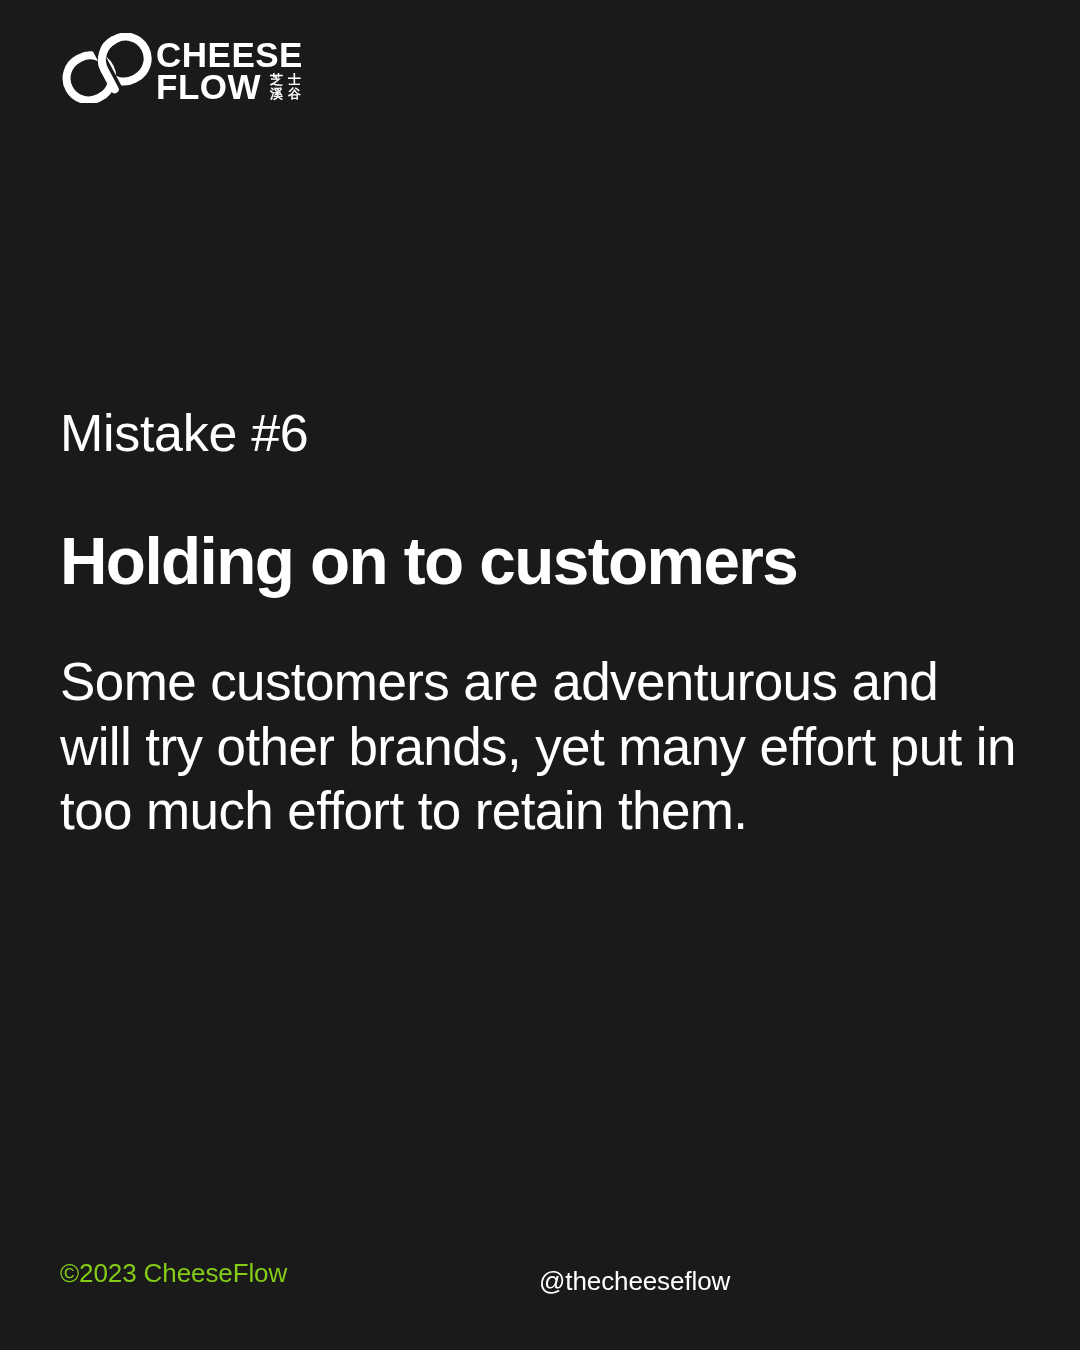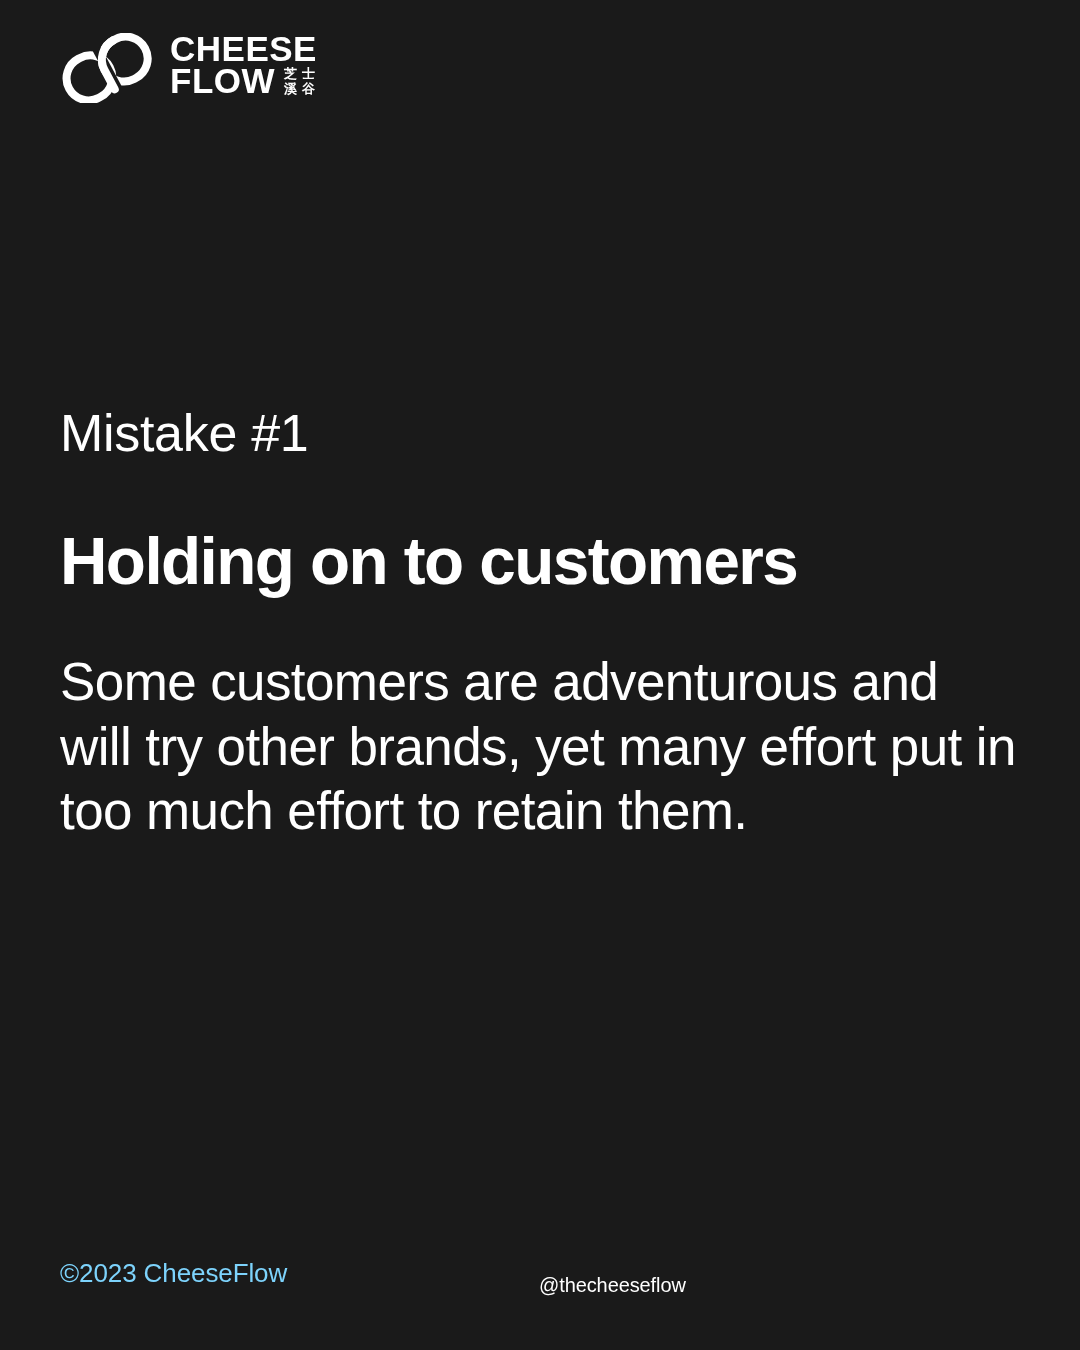--- a/index.html
+++ b/index.html
@@ -23,22 +23,21 @@
     inset: 0;
     background: #1a1a1a;
   }
 
   
   .brand {
     position: absolute;
     left: 60px;
     top: 33px;
     display: flex;
-    align-items: flex-start;
-    gap: 14px;
+    align-items: flex-end;
   }
 
   .brand-mark {
     width: 96px;
     height: 70px;
     display: block;
     flex: none;
   }
 
   .wordmark {
@@ -124,31 +123,31 @@
   }
 
   .footer-copyright {
     position: absolute;
     left: 0;
     top: 0;
     font-family: "Liberation Sans", sans-serif;
     font-weight: 400;
     font-size: 26px;
     letter-spacing: -0.1px;
-    color: #7dd3fc;
+    color: #84cc16;
     white-space: nowrap;
   }
 
   .footer-handle {
     position: absolute;
     left: 479px;
-    top: 16px;
+    top: 8px;
     font-family: "Liberation Sans", sans-serif;
     font-weight: 400;
-    font-size: 20px;
+    font-size: 26px;
     letter-spacing: -0.1px;
     color: #ffffff;
     white-space: nowrap;
   }
 </style>
 </head>
 <body>
 
 <div class="card">
 
@@ -173,21 +172,21 @@
           <span>芝</span>
           <span>士</span>
           <span>溪</span>
           <span>谷</span>
         </span>
       </div>
     </div>
   </div>
 
   <div class="content">
-    <div class="eyebrow">Mistake #1</div>
+    <div class="eyebrow">Mistake #6</div>
     <div class="headline">Holding on to customers</div>
     <p class="bodytext">Some customers are adventurous and will try other brands, yet many effort put in too much effort to retain them.</p>
   </div>
 
   <div class="footer">
     <span class="footer-copyright">©2023 CheeseFlow</span>
     <span class="footer-handle">@thecheeseflow</span>
   </div>
 
 </div>

